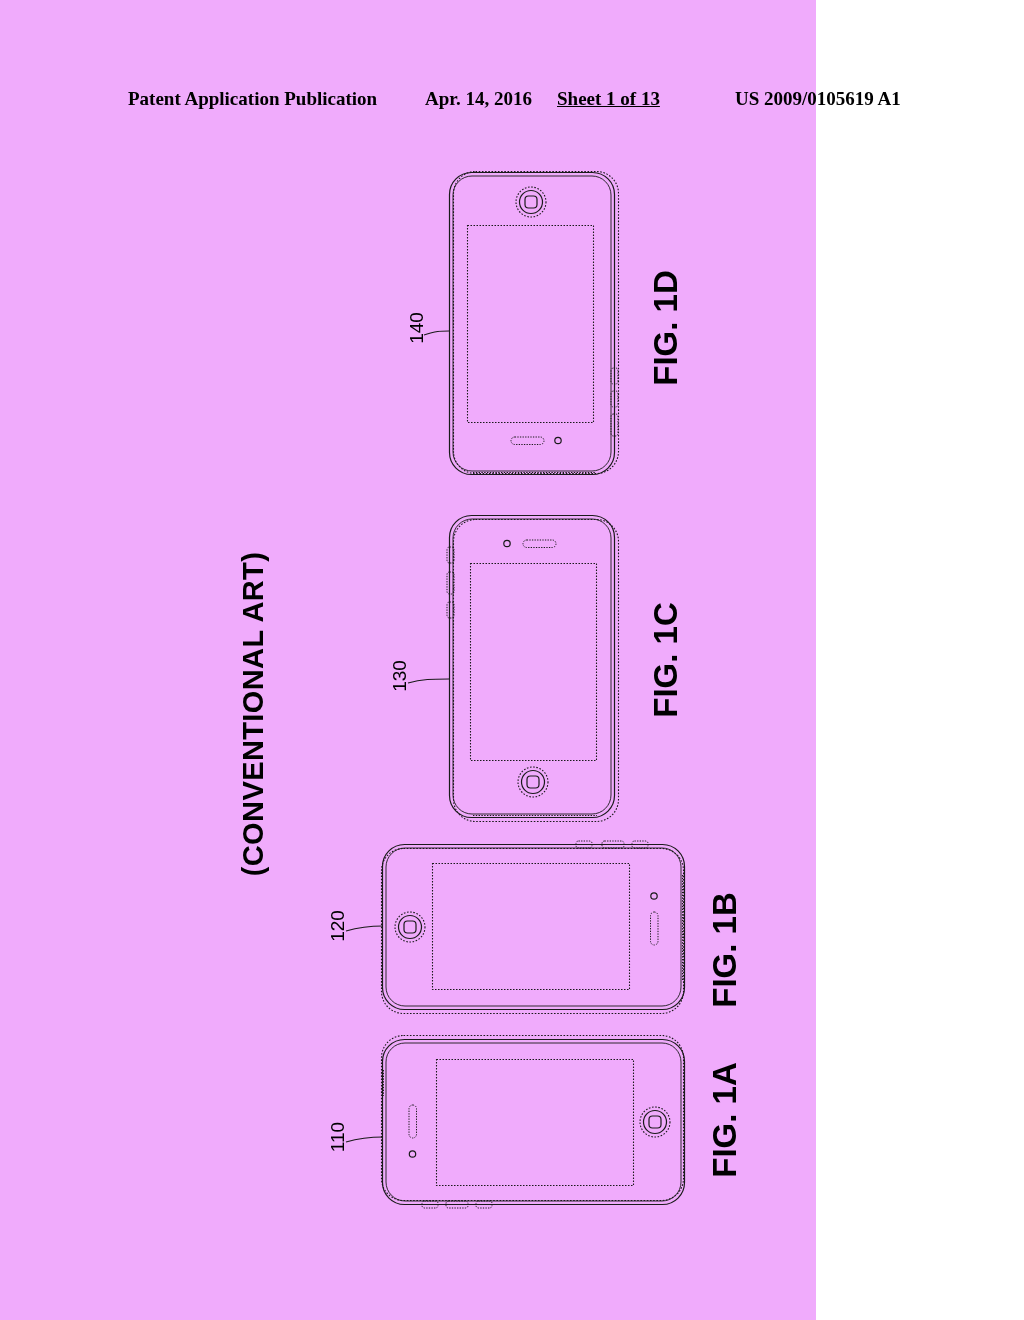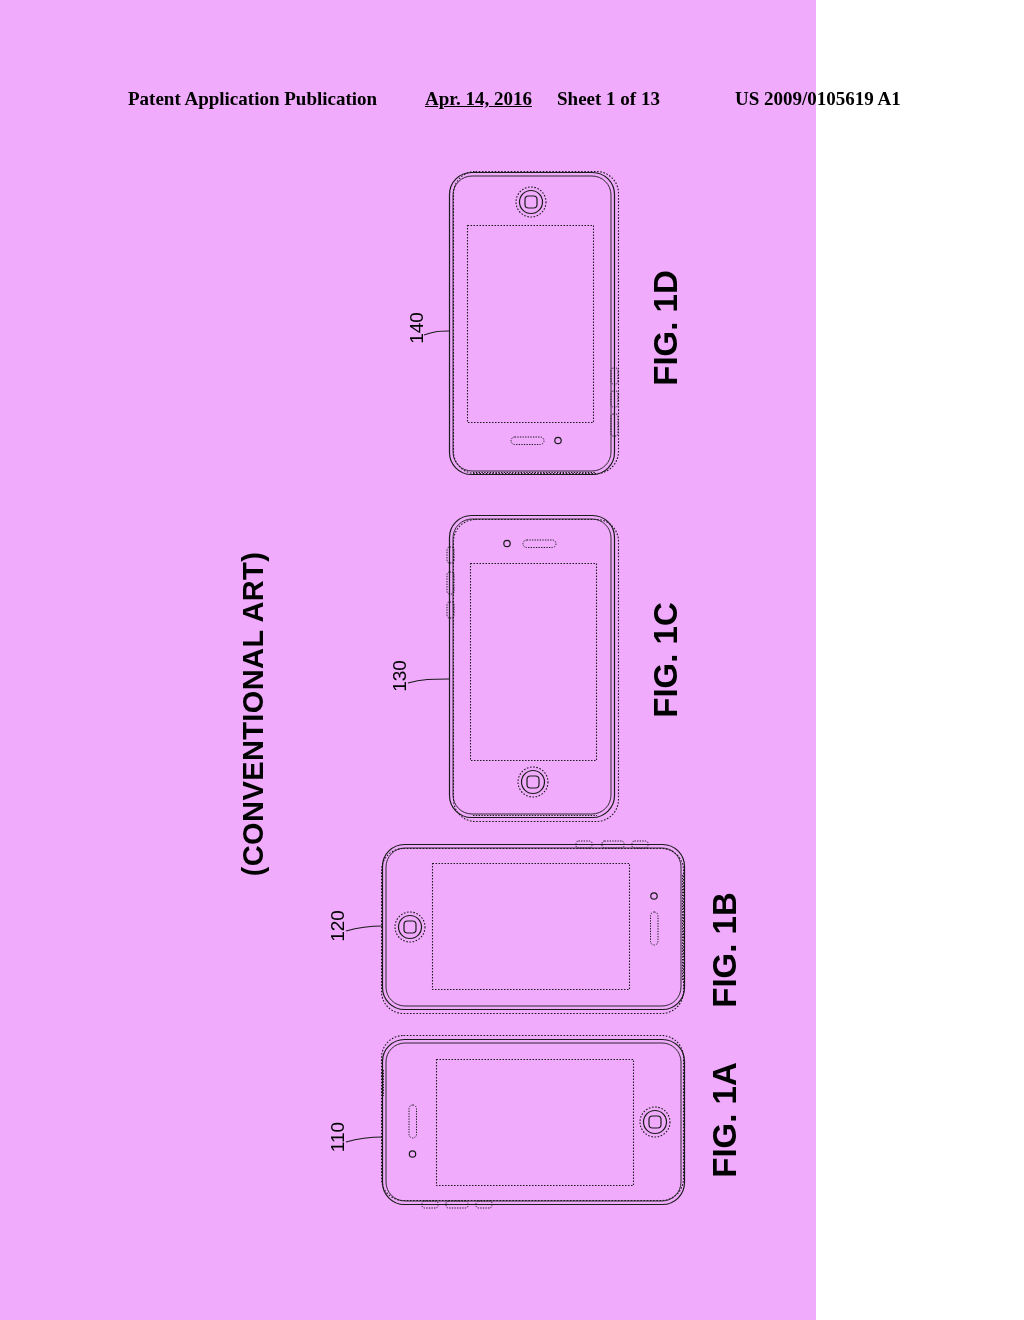--- a/index.html
+++ b/index.html
@@ -30,22 +30,22 @@
     left: 0;
     width: 1024px;
     height: 26px;
     font-family: "Liberation Serif", serif;
     font-weight: bold;
     font-size: 19px;
     color: #000000;
     white-space: nowrap;
   }
   .hdr-pub   { position: absolute; left: 128px;  top: 0; }
-  .hdr-date  { position: absolute; left: 425px;  top: 0; text-decoration: underline; }
-  .hdr-sheet { position: absolute; left: 557px;  top: 0; }
+  .hdr-date  { position: absolute; left: 425px;  top: 0; }
+  .hdr-sheet { position: absolute; left: 557px;  top: 0; text-decoration: underline; }
   .hdr-num   { position: absolute; left: 735px;  top: 0; }
 
   
   .conv-art {
     position: absolute;
     left: 253px;
     top: 714px;
     width: 340px;
     height: 40px;
     transform: translate(-50%, -50%) rotate(-90deg);

